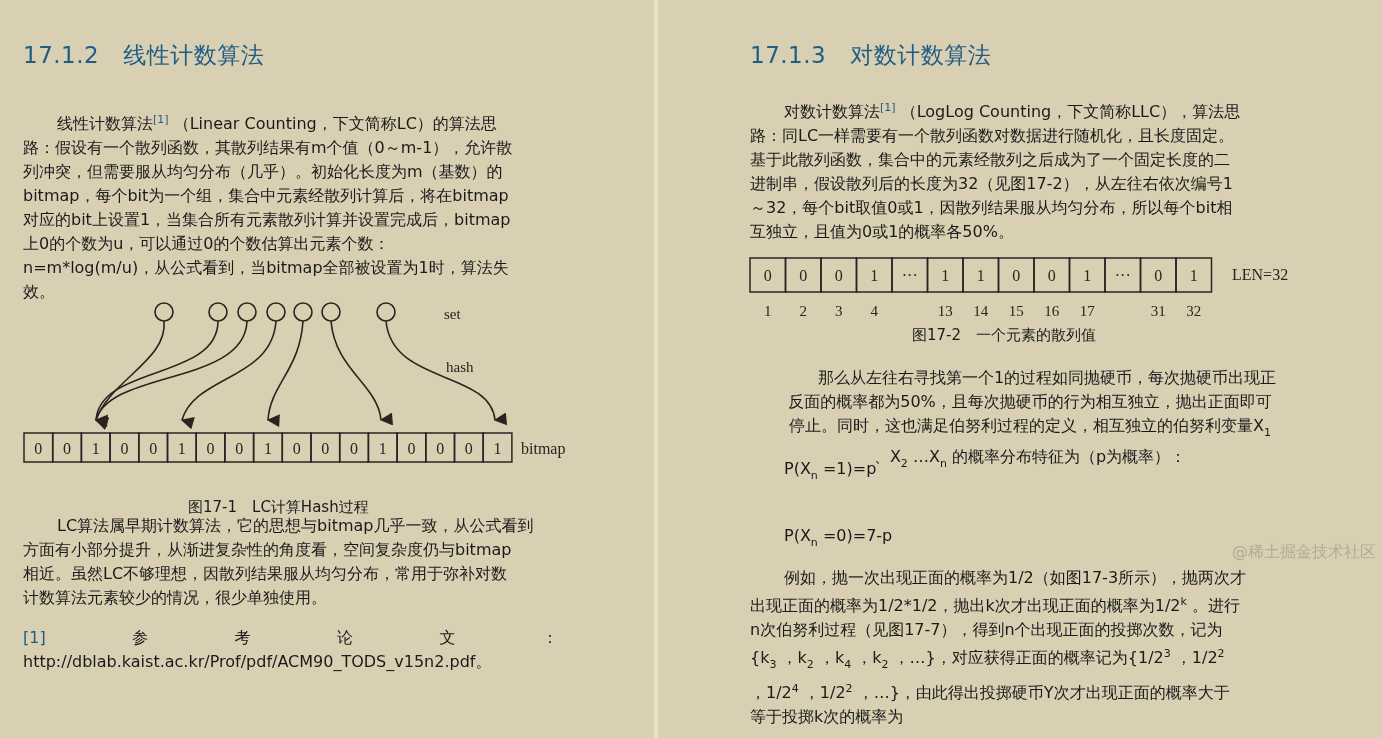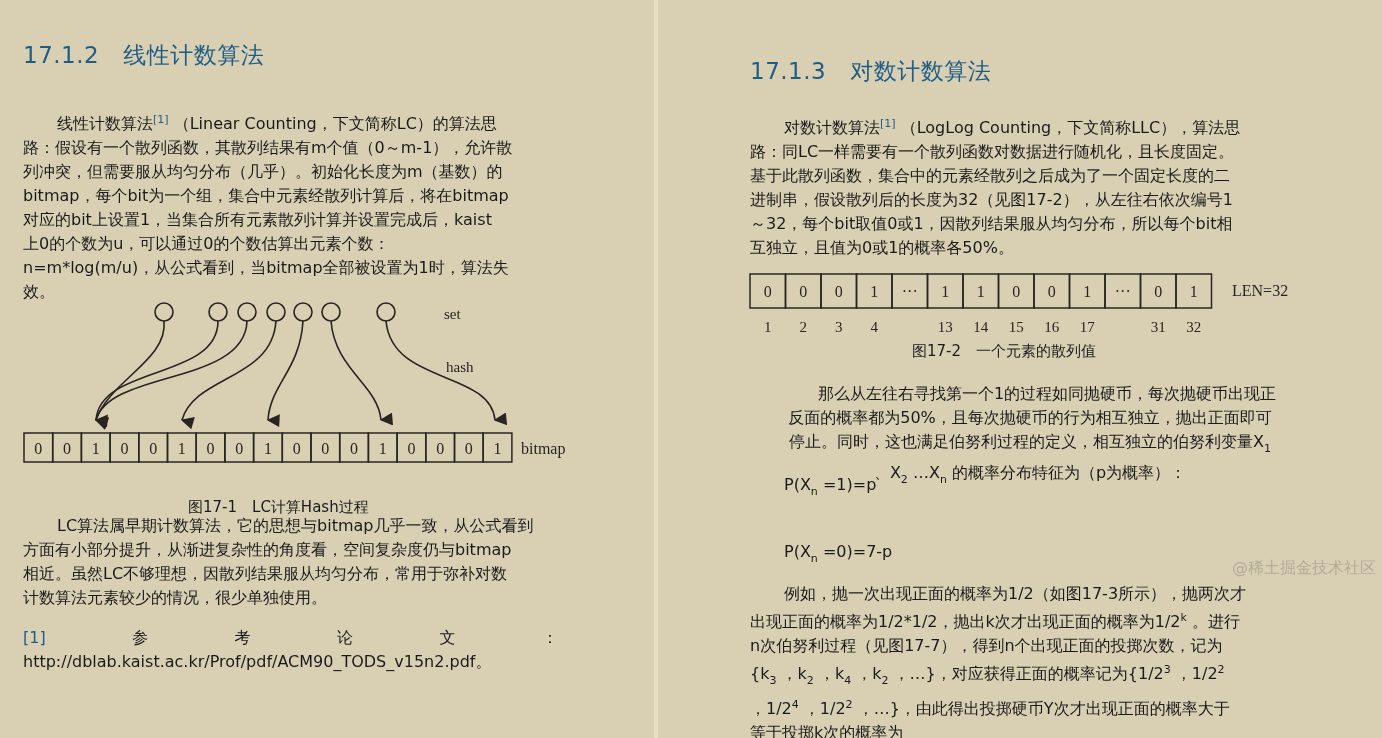--- a/index.html
+++ b/index.html
@@ -4,21 +4,21 @@
 <style>
   html, body { margin:0; padding:0; }
   body {
     width:1382px; height:738px; overflow:hidden; position:relative;
     background:#d9d0b4;
     font-family:"DejaVu Sans","Liberation Sans",sans-serif;
     color:#1a1a1a;
   }
   .page { position:absolute; top:0; height:571px; }
   .page-left { left:0; width:654px; }
-  .page-right { left:658px; width:724px;margin-top:16px; }
+  .page-right { left:658px; width:724px; }
   .divider { position:absolute; left:654px; top:0; width:4px; height:738px; background:#e9e0c2; }
 
   .heading {
     position:absolute; font-size:23px; color:#1f5d85; letter-spacing:0.5px; white-space:nowrap;
   }
   .heading .num { margin-right:24px; }
 
   .para {
     position:absolute; font-size:16px; line-height:24px; text-align:justify;
   }
@@ -44,21 +44,21 @@
 <div class="page page-left">
   <div class="heading" style="left:23px;top:40px;">
     <span class="num">17.1.2</span><span>线性计数算法</span>
   </div>
 
   <div class="para" style="left:23px;top:108px;width:535px;">
     <div><span class="indent"></span><span>线性计数算法</span><span class="sup">[1]</span> <span>（Linear Counting，下文简称LC）的算法思</span></div>
     <div>路：假设有一个散列函数，其散列结果有m个值（0～m-1），允许散</div>
     <div>列冲突，但需要服从均匀分布（几乎）。初始化长度为m（基数）的</div>
     <div>bitmap，每个bit为一个组，集合中元素经散列计算后，将在bitmap</div>
-    <div>对应的bit上设置1，当集合所有元素散列计算并设置完成后，kaist</div>
+    <div>对应的bit上设置1，当集合所有元素散列计算并设置完成后，bitmap</div>
     <div>上0的个数为u，可以通过0的个数估算出元素个数：</div>
     <div>n=m*log(m/u)，从公式看到，当bitmap全部被设置为1时，算法失</div>
     <div>效。</div>
   </div>
 
   <svg class="fig-svg" style="left:0;top:295px;" width="600" height="175" viewBox="0 295 600 175">
     <defs>
       <marker id="arr" viewBox="0 0 10 10" refX="5" refY="9" markerWidth="8" markerHeight="10" orient="auto">
         <path d="M0,0 L10,0 L5,10 z" fill="#2a2420"></path>
       </marker>

